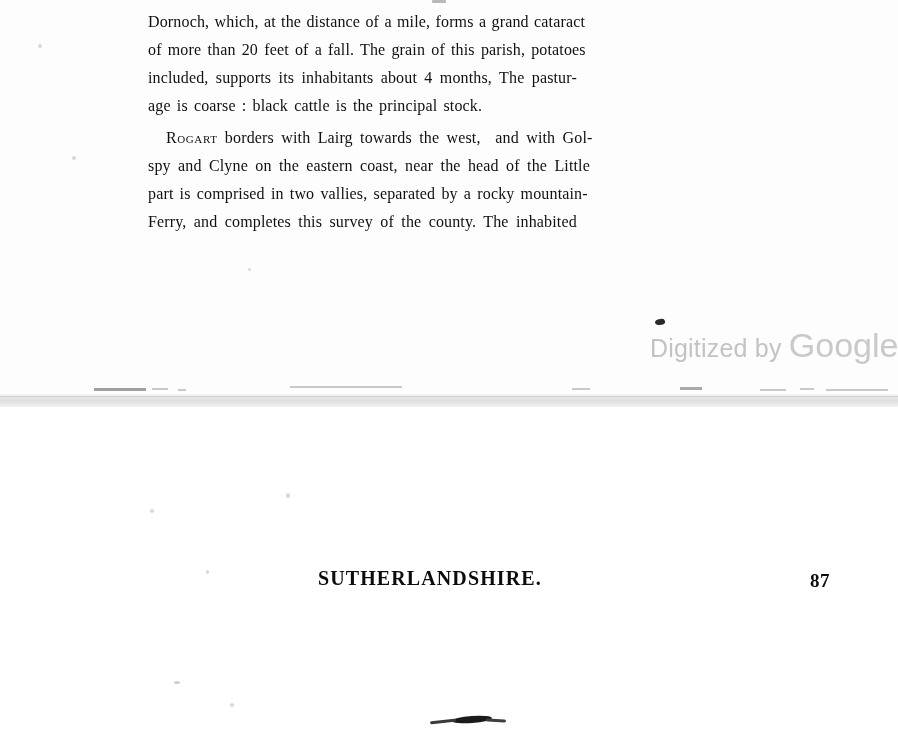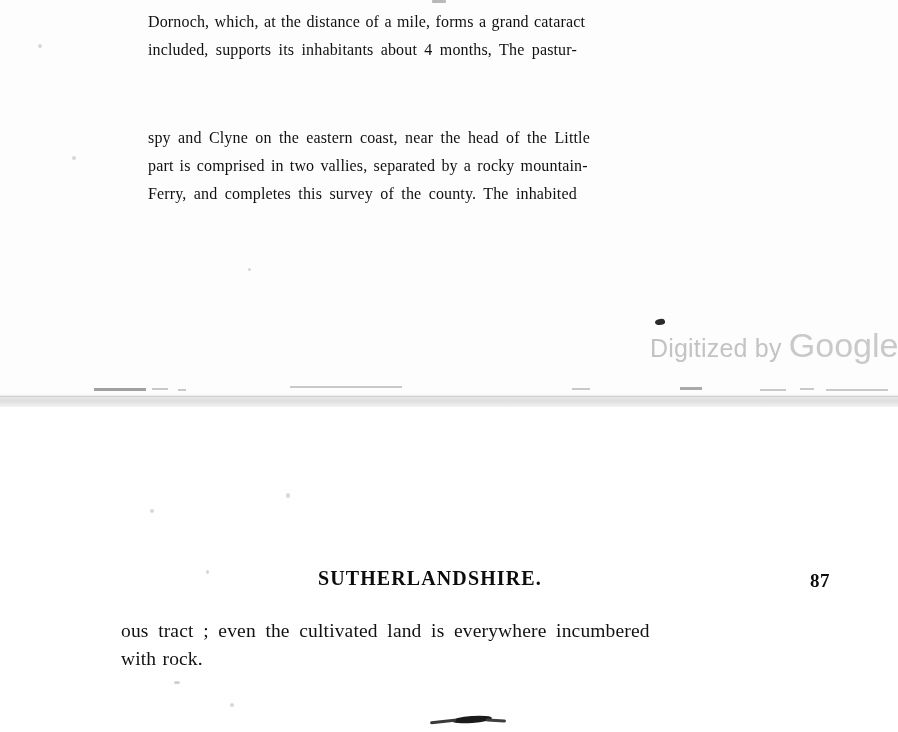--- a/index.html
+++ b/index.html
@@ -186,24 +186,29 @@
 <body>
 
 <div class="scan">
 
   <div class="page-upper">
 
     <div class="top-nick"></div>
 
     <div class="body-text para1">
       <span class="line wsD">Dornoch, which, at the distance of a mile, forms a grand cataract</span>
+      <span class="line wsA">of more than 20 feet of a fall.    The grain of this parish, potatoes</span>
       <span class="line wsB">included, supports its inhabitants about 4 months,    The pastur-</span>
+      <span class="line wsA">age is coarse : black cattle is the principal stock.</span>
     </div>
 
     <div class="body-text para2">
+      <span class="line indent wsB smallcaps-line">
+        <span class="smallcaps">Rogart</span><span> borders with Lairg towards the west,&nbsp; and with Gol-</span>
+      </span>
       <span class="line wsB">spy and Clyne on the eastern coast,  near  the head of  the  Little</span>
       <span class="line wsA">part is comprised in  two vallies, separated by a rocky mountain-</span>
       <span class="line wsB">Ferry, and completes this survey of the county.   The  inhabited</span>
     </div>
 
     <div class="ink-blob"></div>
     <div class="watermark">
       <span>Digitized by</span>
       <span class="g">Google</span>
     </div>
@@ -224,24 +229,20 @@
   </div>
 
   <div class="seam"></div>
   <div class="seam-line"></div>
 
   <div class="page-lower">
 
     <div class="running-head">SUTHERLANDSHIRE.</div>
     <div class="folio">87</div>
 
-    <div class="lower-body">
-      <span class="line wsC">ous tract ; even  the  cultivated  land  is  everywhere  incumbered</span>
-      <span class="line wsD">with rock.</span>
-    </div>
 
     <div class="speck" style="left:286px; top:86px; width:4px; height:5px;"></div>
     <div class="speck" style="left:150px; top:102px; width:4px; height:4px;"></div>
     <div class="speck" style="left:206px; top:163px; width:3px; height:4px;"></div>
     <div class="speck" style="left:174px; top:274px; width:6px; height:3px; background:#cfcfcf;"></div>
     <div class="speck" style="left:230px; top:296px; width:4px; height:4px;"></div>
   </div>
 
   <div class="bottom-mark">
     <div class="b1"></div>

